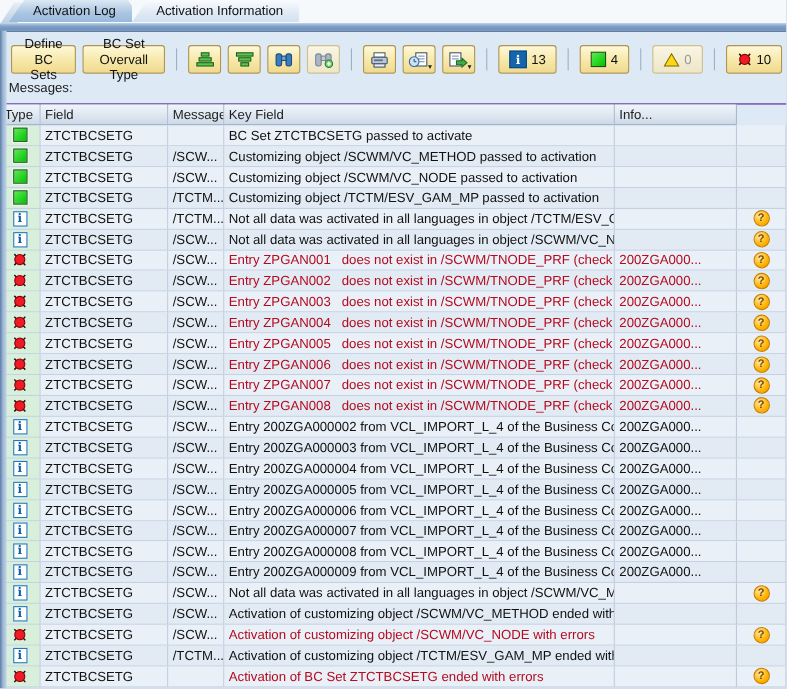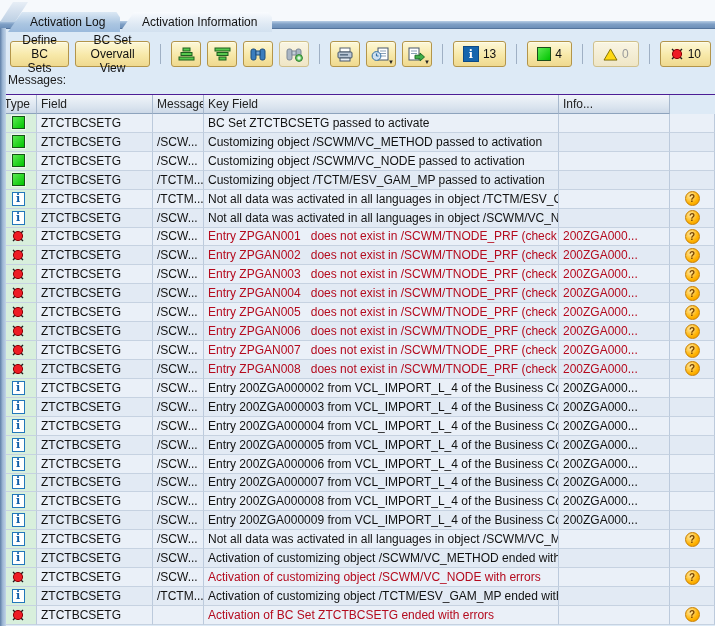--- a/index.html
+++ b/index.html
@@ -7,21 +7,21 @@
     font-family:"Liberation Sans",sans-serif;font-size:12px;color:#111;
     background:#ddeaf6;}
   
   .left-strip{position:absolute;left:0;top:28px;bottom:0;width:6px;
     background:linear-gradient(90deg,#5e7ea6,#9db7d4 45%,#c2d4e8);z-index:5;}
   
   .tabstrip{position:relative;height:28px;background:#f6f9fc;}
   .tab-bar{position:absolute;left:0;right:0;top:21px;height:7px;
     background:linear-gradient(#b7cde5,#7e9fc5 45%,#6d8fb8);
     border-bottom:1px solid #54749c;z-index:1;}
-  .tab{position:absolute;top:12px;height:20px;line-height:20px;
+  .tab{position:absolute;top:0;height:20px;line-height:20px;
     padding:0 15px 0 22px;white-space:nowrap;
     clip-path:polygon(14px 0,calc(100% - 4px) 0,100% 30%,100% 100%,0 100%);}
   .tab.active{left:8px;z-index:4;background:linear-gradient(#dbe8f4,#aac5e1 60%,#9bbadc);}
   .tab.inactive{left:120px;z-index:3;background:linear-gradient(#f9fbfe,#dfe9f4 60%,#d2e1f0);}
   .tab-stub{position:absolute;top:2px;left:0;width:28px;height:20px;z-index:2;
     clip-path:polygon(13px 0,28px 0,15px 100%,0 100%);
     background:linear-gradient(#e7eef6,#bccfe3);}
   
   .toolbar{display:flex;align-items:center;gap:6px;padding:13px 4px 5px 10px;}
   .btn{height:26px;box-sizing:border-box;display:flex;align-items:center;gap:4px;
@@ -81,21 +81,21 @@
     <div class="tab active">
       <span>Activation Log</span>
     </div>
     <div class="tab inactive">
       <span>Activation Information</span>
     </div>
   </div>
 
   <div class="toolbar">
     <button class="btn">Define BC Sets</button>
-    <button class="btn">BC Set Overvall View</button>
+    <button class="btn">BC Set Overvall Type</button>
     <div class="vsep"></div>
 
     <button class="btn icon-btn">
       <svg width="18" height="15" viewBox="0 0 18 15">
         <g stroke="#1f5f1f" stroke-width="1" fill="#57c84d">
           <rect x="6" y="1" width="7" height="3"></rect>
             <rect x="4" y="5.5" width="11" height="3"></rect>
             <rect x="2" y="10" width="15" height="3"></rect>
         </g>
         </svg>

